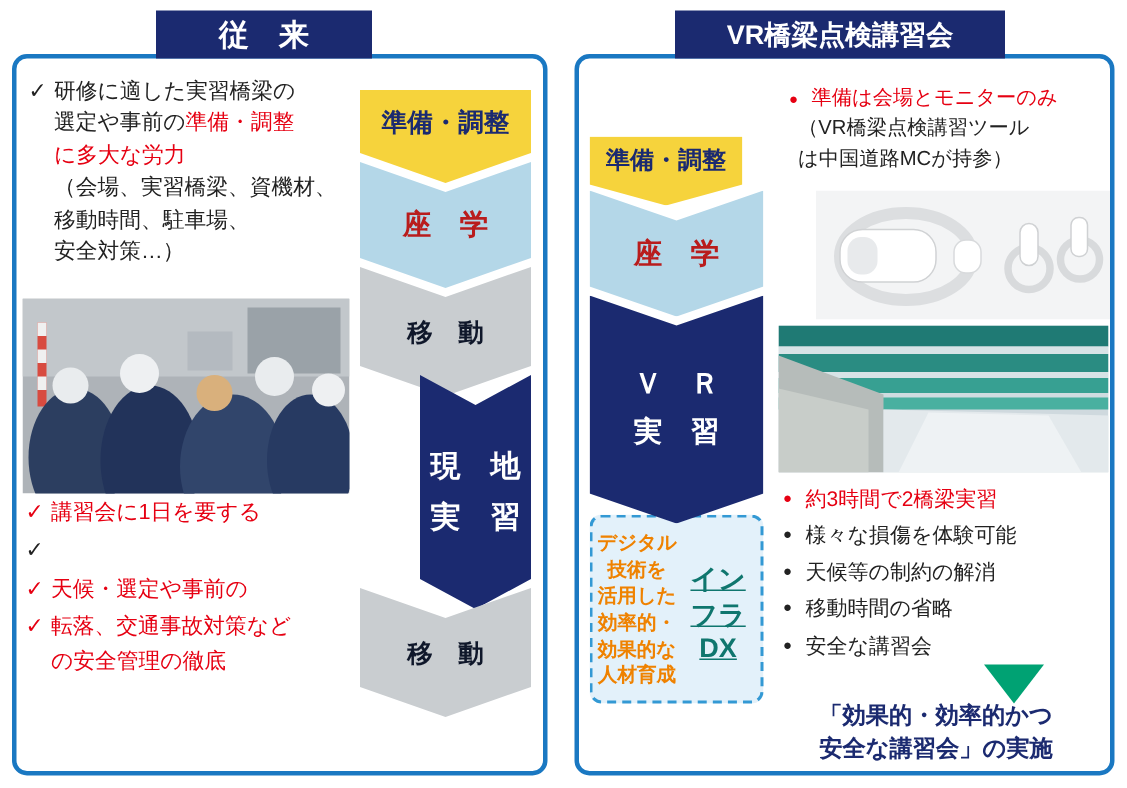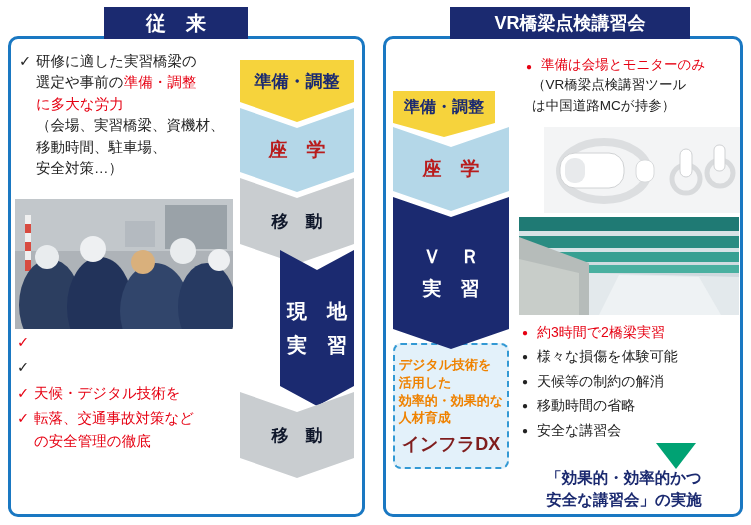--- a/index.html
+++ b/index.html
@@ -6,21 +6,21 @@
   .canvas{position:relative;width:751px;height:525px;background:#fff;overflow:hidden;
           font-family:"Liberation Sans","DejaVu Sans",sans-serif;color:#222;}
 
   
   .panel{position:absolute;border:3px solid #1a78c2;border-radius:10px;background:#fff;box-sizing:border-box;}
   #left-panel{left:8px;top:36px;width:357px;height:481px;}
   #right-panel{left:383px;top:36px;width:360px;height:481px;}
   .panel-header{position:absolute;background:#1b2a70;color:#fff;display:flex;align-items:center;justify-content:center;
                 font-weight:bold;z-index:3;}
   #left-header{left:104px;top:7px;width:144px;height:32px;font-size:20px;}
-  #right-header{left:450px;top:7px;width:240px;height:32px;font-size:18px;}
+  #right-header{left:450px;top:7px;width:220px;height:32px;font-size:18px;}
 
   .preline{white-space:pre-line;}
   .red{color:#e60012;}
   .note-row{display:flex;}
   .check-mark{flex:0 0 17px;font-weight:bold;}
   .bullet-mark{flex:0 0 15px;font-size:10px;padding-top:4px;}
 
   
   .l-top-note{position:absolute;left:8px;top:12px;width:216px;font-size:14.5px;line-height:1.48;}
   .workers-photo{position:absolute;left:4px;top:160px;width:218px;height:130px;}
@@ -44,23 +44,23 @@
   #left-flow .c2{height:86px;}
   #left-flow .c3{height:156px;margin-left:40px;}
   #left-flow .c4{height:86px;}
   #right-flow .c0{height:46px;width:102px;font-size:16px;
       clip-path:polygon(0 0,100% 0,100% calc(100% - 14px),50% 100%,0 calc(100% - 14px));padding-bottom:14px;}
   #right-flow .c1{height:84px;margin-top:-10px;}
   #right-flow .c2{height:152px;font-size:19px;}
 
   
   .dx-box{margin-top:-6px;width:116px;box-sizing:border-box;background:#e3f1fa;border:2px dashed #3399d4;border-radius:8px;
-          min-height:126px;display:flex;flex-direction:column;align-items:center;justify-content:center;padding:6px 2px;}
+          min-height:126px;display:flex;flex-direction:row;align-items:center;justify-content:center;padding:6px 2px;text-align:center;}
   .dx-lines{color:#ef8200;font-weight:bold;font-size:13px;line-height:1.35;}
-  .dx-tagline{color:#7f1d1d;font-weight:bold;font-size:18px;margin-top:5px;}
+  .dx-tagline{color:#0f766e;font-weight:bold;font-size:18px;margin-top:5px;text-decoration:underline;}
 
   
   .r-top-note{position:absolute;left:140px;top:16px;width:210px;font-size:13.5px;line-height:1.5;}
   .r-top-note .black-note{margin-left:6px;color:#222;}
   .vr-photo{position:absolute;left:158px;top:88px;width:196px;height:86px;}
   .bridge-photo{position:absolute;left:133px;top:178px;width:220px;height:98px;}
   .r-bullets{position:absolute;left:136px;top:282px;width:216px;font-size:14px;line-height:1.6;}
   .r-bullets .note-row{margin-bottom:2px;}
   .down-arrow{position:absolute;left:270px;top:404px;width:0;height:0;
               border-left:20px solid transparent;border-right:20px solid transparent;border-top:26px solid #00a273;}
@@ -127,27 +127,28 @@
 実　習</span>
       </div>
       <div class="chev chev-mid chev-gray c4">
         <span class="preline">移　動</span>
       </div>
     </div>
 
     <div class="l-bottom-notes">
       <div class="note-row red">
         <span class="check-mark">✓</span>
-      </div>
-      <div class="note-row">
-        <span class="check-mark">✓</span>
-      </div>
-      <div class="note-row red">
-        <span class="check-mark">✓</span>
-        <span class="preline">天候・デジタル技術を</span>
+        <span class="preline">講習会に1日を要する</span>
+      </div>
+      <div class="note-row">
+        <span class="check-mark">✓</span>
+      </div>
+      <div class="note-row red">
+        <span class="check-mark">✓</span>
+        <span class="preline">天候・選定や事前の</span>
       </div>
       <div class="note-row red">
         <span class="check-mark">✓</span>
         <span class="preline">転落、交通事故対策など
 の安全管理の徹底</span>
       </div>
     </div>
   </div>
 
   <div class="panel-header" id="right-header">

